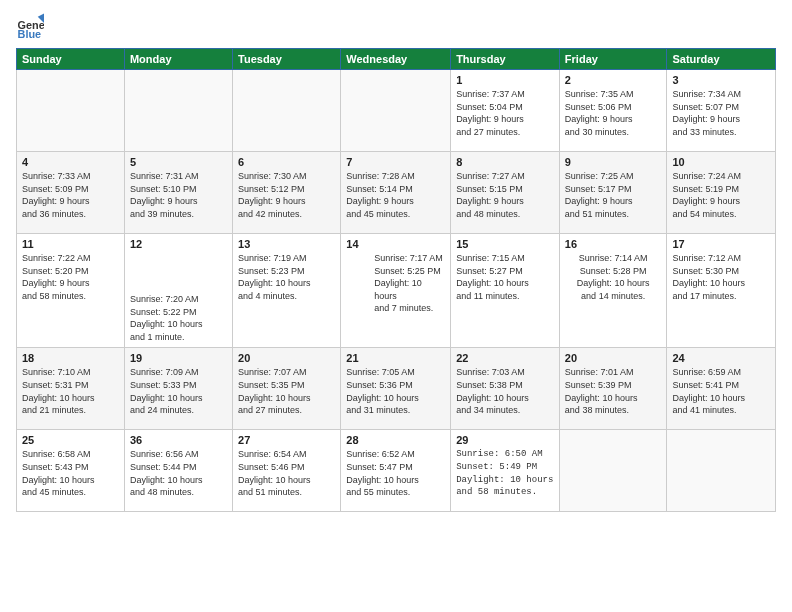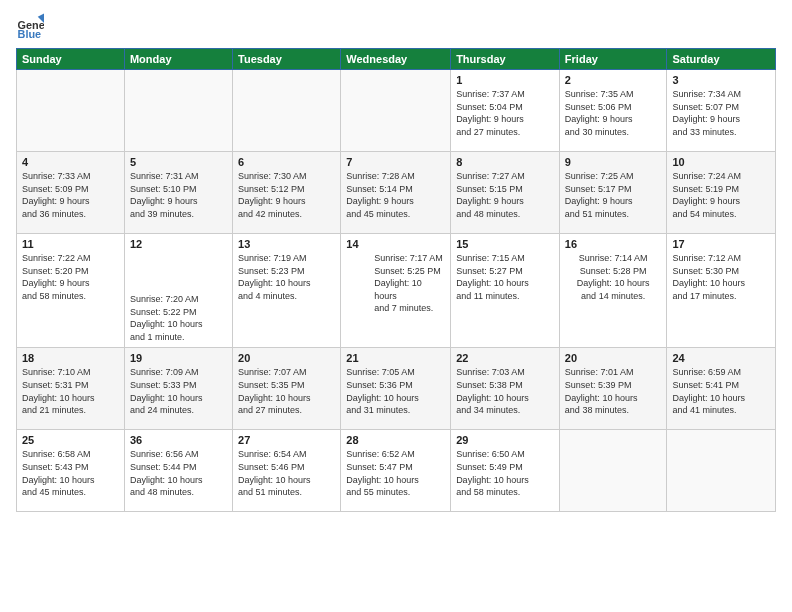--- a/index.html
+++ b/index.html
@@ -319,21 +319,21 @@
           </td>
           <td>
             <div class="day-num">28</div>
             <div class="day-info" style="white-space: pre-line;">Sunrise: 6:52 AM
 Sunset: 5:47 PM
 Daylight: 10 hours
 and 55 minutes.</div>
           </td>
           <td>
             <div class="day-num">29</div>
-            <div class="day-info" style="white-space: pre-line;">Sunrise: 6:50 AM
+            <div class="day-info" style="white-space: pre-line; font-family: Liberation Mono, monospace;">Sunrise: 6:50 AM
 Sunset: 5:49 PM
 Daylight: 10 hours
 and 58 minutes.</div>
           </td>
           <td class="empty"></td>
           <td class="empty"></td>
         </tr>
       </tbody>
   </table>
 </div>

